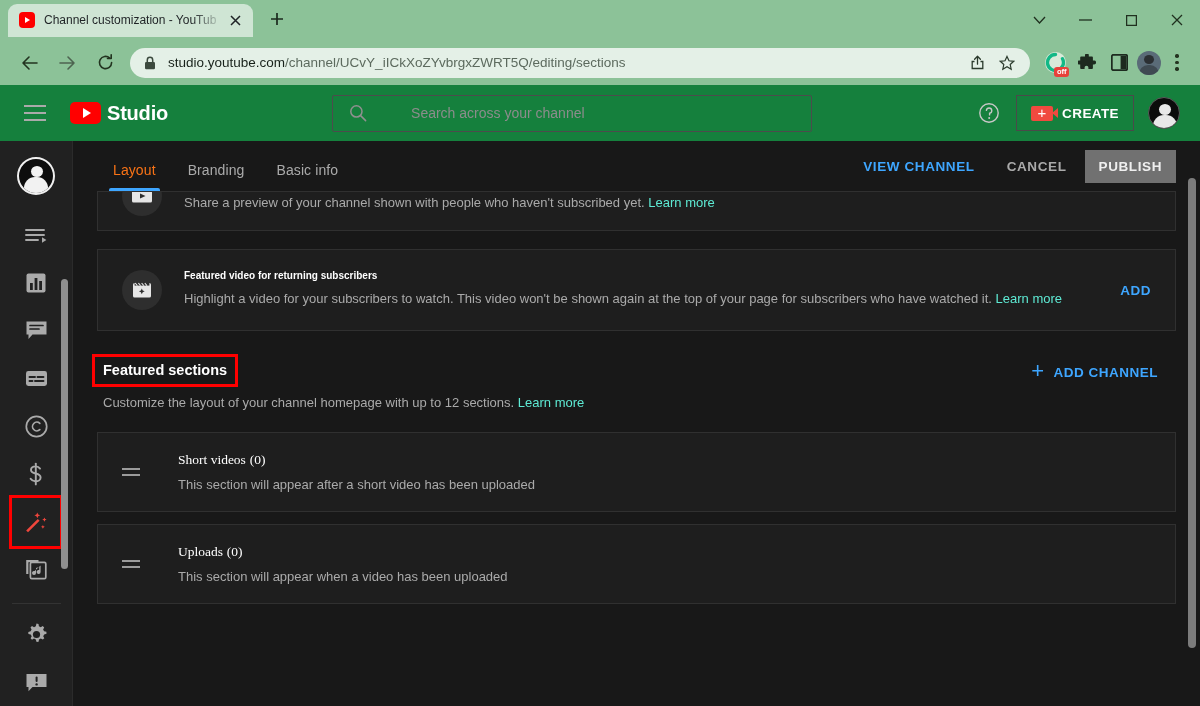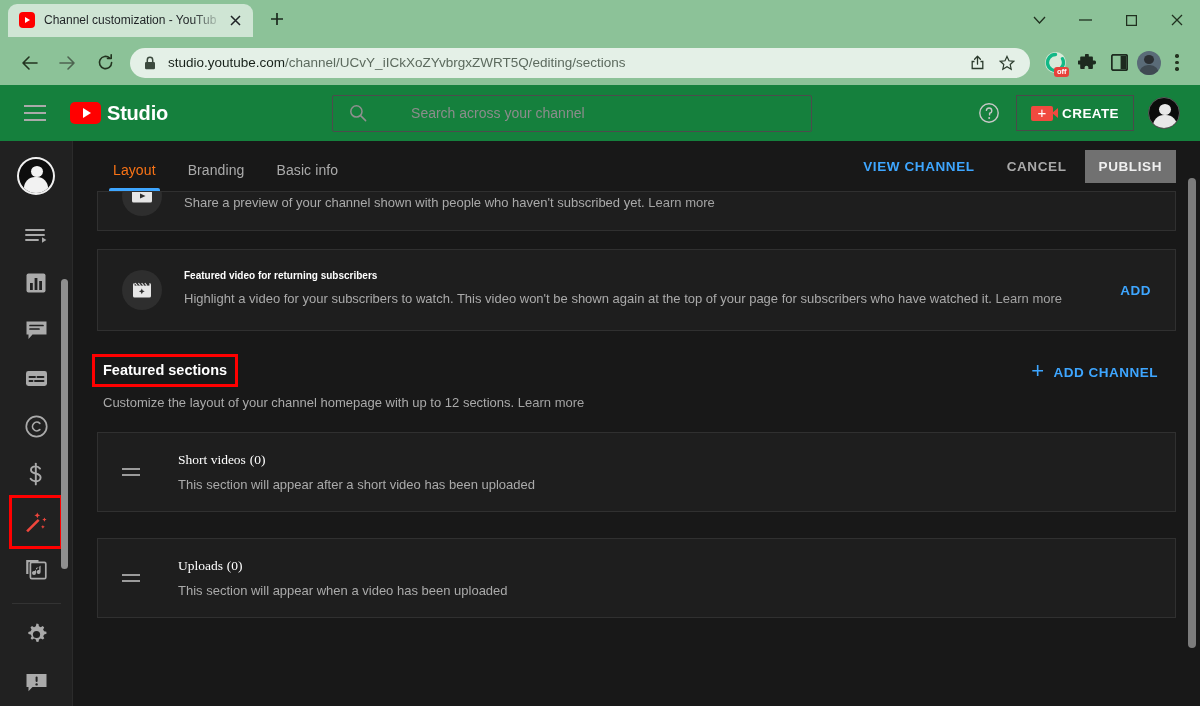--- a/index.html
+++ b/index.html
@@ -268,21 +268,21 @@
   }
   .card.partial { padding-top: 0; height: 40px; overflow: hidden; align-items: flex-start;}
   .card-icon {
     width: 40px; height: 40px; border-radius: 50%; background: #2e2e2e;
     display:flex; align-items:center;justify-content:center; flex: 0 0 40px;
     margin-right: 22px; color: #e6e6e6;
   }
   .card-body { flex: 1; min-width: 0; padding-right: 20px;}
   .card-title { color: #fff; font-size: 10px; font-weight: bold; margin-bottom: 7px; }
   .card-desc { color: #aaa; font-size: 13px; line-height: 21px; }
-  .lnk { color: #a3a3a3; }
+  .lnk { color: #5eead4; }
   .card-add {
     color: #3ea6ff; font-size: 13.5px; font-weight: bold; letter-spacing: .5px;
     align-self: center; flex: 0 0 auto; padding-left: 4px;
   }
 
   .sec-header { display: flex; align-items: flex-start; margin-top: 26px; }
   .sec-head-left { flex: 1; }
   .sec-title-box {
     display: inline-block; outline: 3px solid #ff0000;
     padding: 4px 8px 5px; margin-left: -2px;
@@ -623,21 +623,21 @@
               </div>
             <div>
               <div class="sec-card-title">
                 <span>Short videos</span>
                 <span>(0)</span>
               </div>
               <div class="sec-card-desc">This section will appear after a short video has been uploaded</div>
             </div>
           </div>
 
-          <div class="sec-card" style="margin-top:26px">
+          <div class="sec-card" style="margin-top:12px">
             <div class="drag">
                 <i></i>
                 <i></i>
               </div>
             <div>
               <div class="sec-card-title">
                 <span>Uploads</span>
                 <span>(0)</span>
               </div>
               <div class="sec-card-desc">This section will appear when a video has been uploaded</div>

